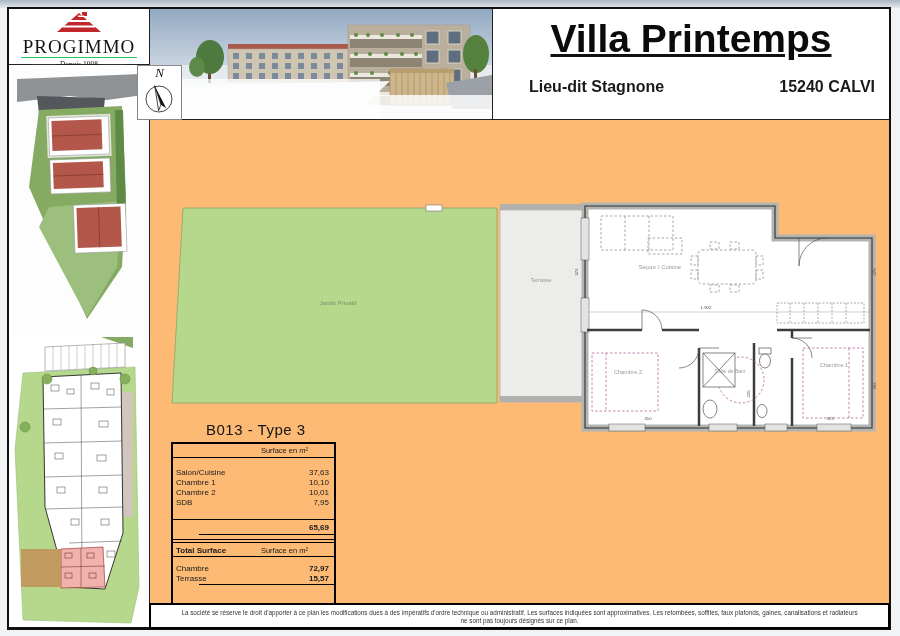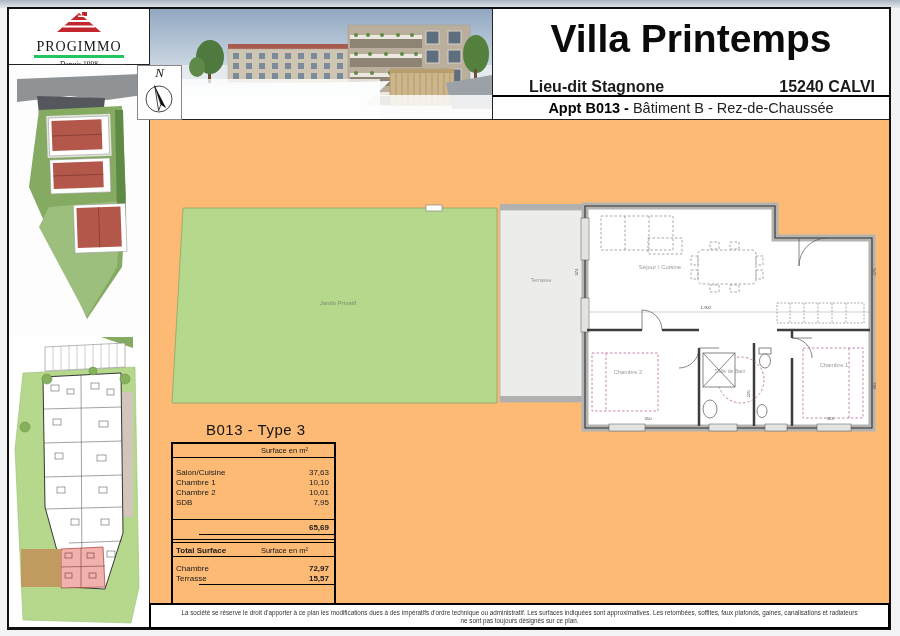--- a/index.html
+++ b/index.html
@@ -7,35 +7,35 @@
   .stage{position:relative;width:900px;height:636px;overflow:hidden;background:#f2f3f4;
          font-family:"Liberation Sans",sans-serif;color:#111;}
   .topband{position:absolute;left:0;top:0;width:900px;height:8px;
            background:linear-gradient(#aab7c3,#e3e8ec);}
   .frame{position:absolute;left:7px;top:7px;width:884px;height:623px;background:#fff;
          border:2px solid #111;border-bottom-width:3px;}
   
   .left-col{position:absolute;left:0;top:0;width:141px;height:100%;border-right:1px solid #222;}
   .logo-box{position:absolute;left:0;top:0;right:0;height:56px;border-bottom:1px solid #222;
             text-align:center;padding-top:2px;}
-  .brand-name{font-family:"Liberation Serif",serif;font-size:14px;letter-spacing:1px;color:#141414;
-              border-bottom:3px solid #22c55e;display:inline-block;padding:0 2px 1px 2px;line-height:1;}
+  .brand-name{font-family:"Liberation Serif",serif;font-size:19px;letter-spacing:1px;color:#141414;
+              border-bottom:1px solid #22c55e;display:inline-block;padding:0 2px 1px 2px;line-height:1;}
   .brand-tagline{font-family:"Liberation Serif",serif;font-size:7.5px;color:#222;margin-top:2px;
                  display:flex;align-items:center;justify-content:center;gap:4px;}
   .brand-tagline .tl{display:inline-block;width:24px;height:1px;background:#333;}
   .aerial{position:absolute;left:0;top:56px;right:0;height:272px;overflow:hidden;}
   .siteplan{position:absolute;left:0;top:328px;right:0;bottom:0;overflow:hidden;}
   .aerial svg,.siteplan svg,.render-box svg{display:block;}
   
   .render-box{position:absolute;left:141px;top:0;width:343px;height:111px;
               border-right:1px solid #222;border-bottom:1px solid #222;overflow:hidden;}
   .compass{position:absolute;left:128px;top:56px;width:45px;height:55px;background:#fff;
            border:1px solid #888;z-index:5;text-align:center;}
   .compass-n{font-family:"Liberation Serif",serif;font-style:italic;font-size:13px;line-height:14px;color:#111;}
-  .title-block{position:absolute;left:484px;top:0;right:0;height:111px;border-bottom:1px solid #222;}
+  .title-block{position:absolute;left:484px;top:0;right:0;height:111px;border-bottom:1px solid #222;text-decoration:underline;}
   .main-title{font-weight:bold;font-size:39px;text-align:center;letter-spacing:0;margin-top:8px;
               color:#0b0b0b;}
   .addr-row{position:absolute;top:69px;left:36px;right:14px;display:flex;justify-content:space-between;
             font-size:16px;font-weight:bold;color:#1a1a1a;}
   .appt-box{position:absolute;left:0;right:0;bottom:0;height:24px;border-top:2px solid #000;
             text-align:center;font-size:14.5px;padding-top:3px;color:#222;}
   .appt-box .b{font-weight:bold;margin-right:4px;color:#000;}
   
   .canvas{position:absolute;left:141px;top:111px;right:0;bottom:0;background:#fdba74;}
   .plan-svg{position:absolute;left:8px;top:78px;width:724px;height:262px;}
@@ -285,23 +285,20 @@
         </g>
       </svg>
     </div>
 
     <div class="title-block">
       <div class="main-title">Villa Printemps</div>
       <div class="addr-row">
         <span>Lieu-dit Stagnone</span>
         <span>15240 CALVI</span>
       </div>
-      <div class="appt-box">
-        <span class="b">Appt B013 -</span><span>Bâtiment B - Rez-de-Chaussée</span>
-      </div>
     </div>
 
     <div class="canvas">
 
       <svg class="plan-svg" viewBox="0 0 724 262">
 
         <polygon points="25,10 339,10 339,205 14,205" fill="#b5d88c" stroke="#8aa66b" stroke-width="0.8"></polygon>
         <rect x="268" y="7" width="16" height="6" fill="#fff" stroke="#777" stroke-width="0.6"></rect>
         <text x="180" y="107" font-size="6" fill="#7d8c6c" text-anchor="middle">Jardin Privatif</text>
 

